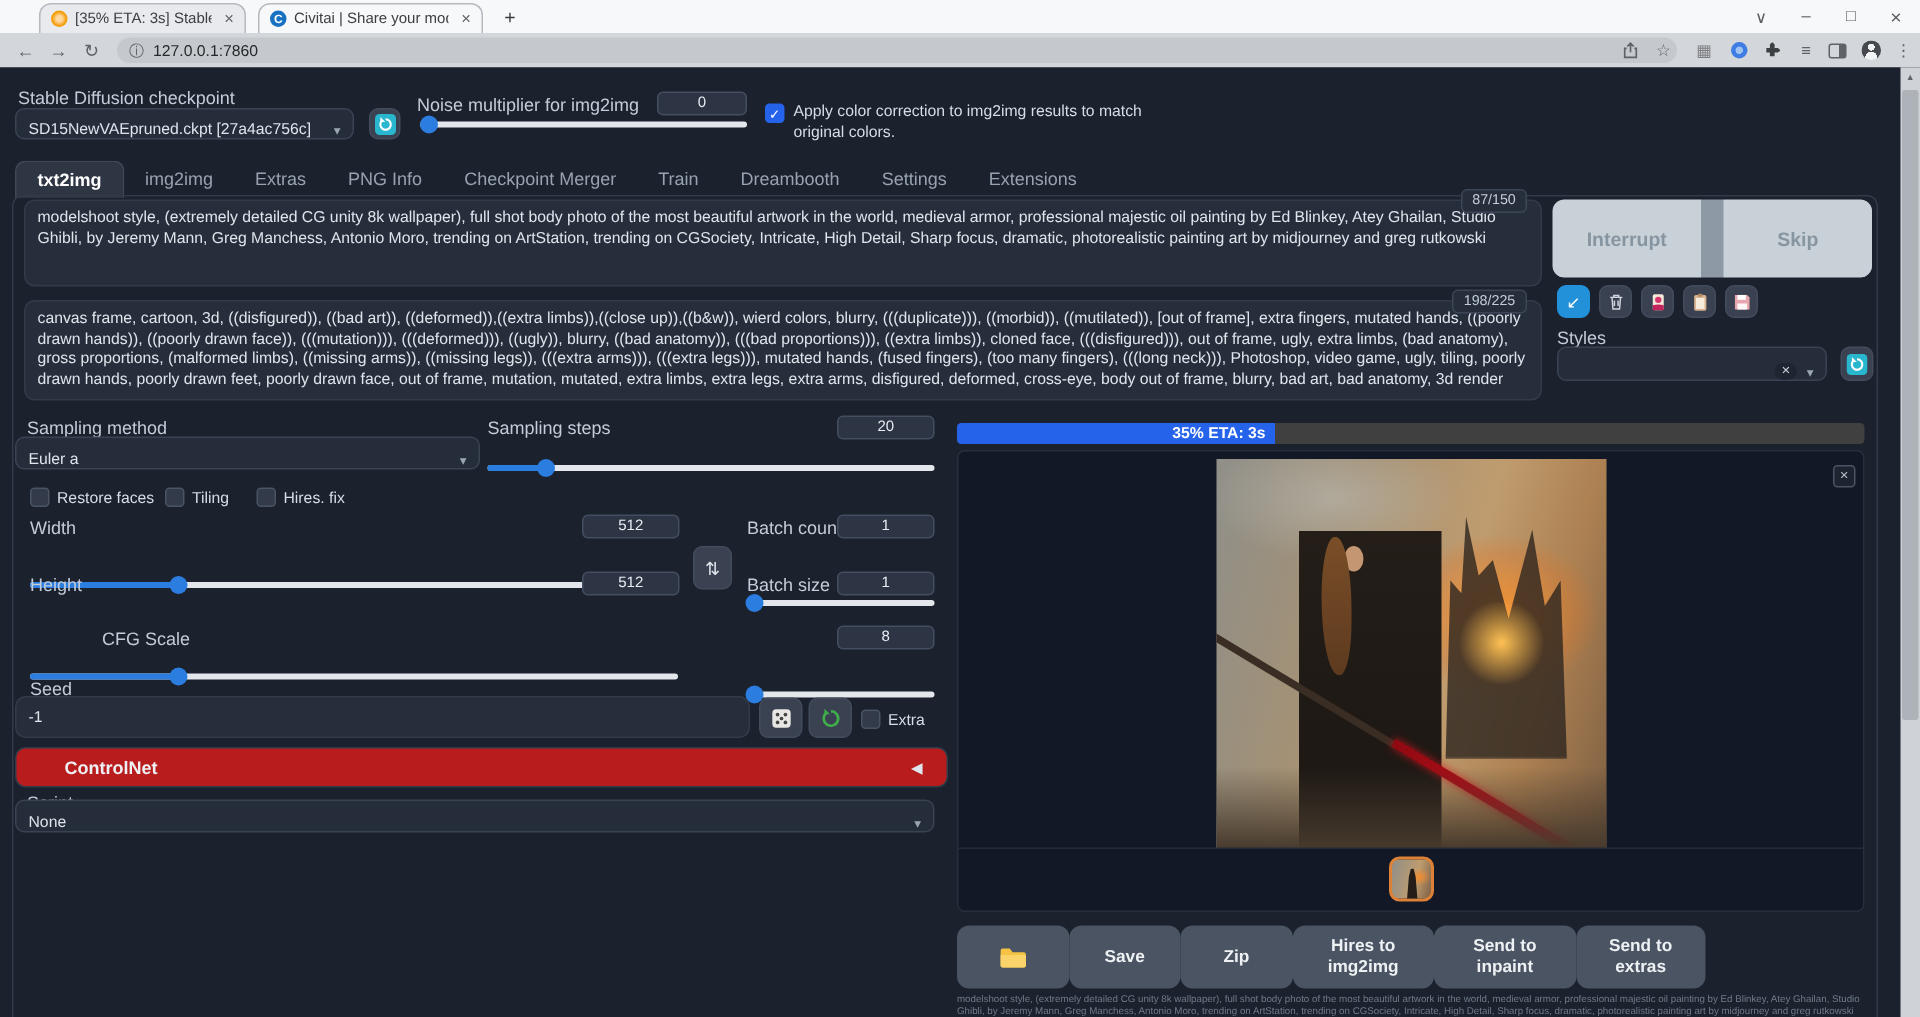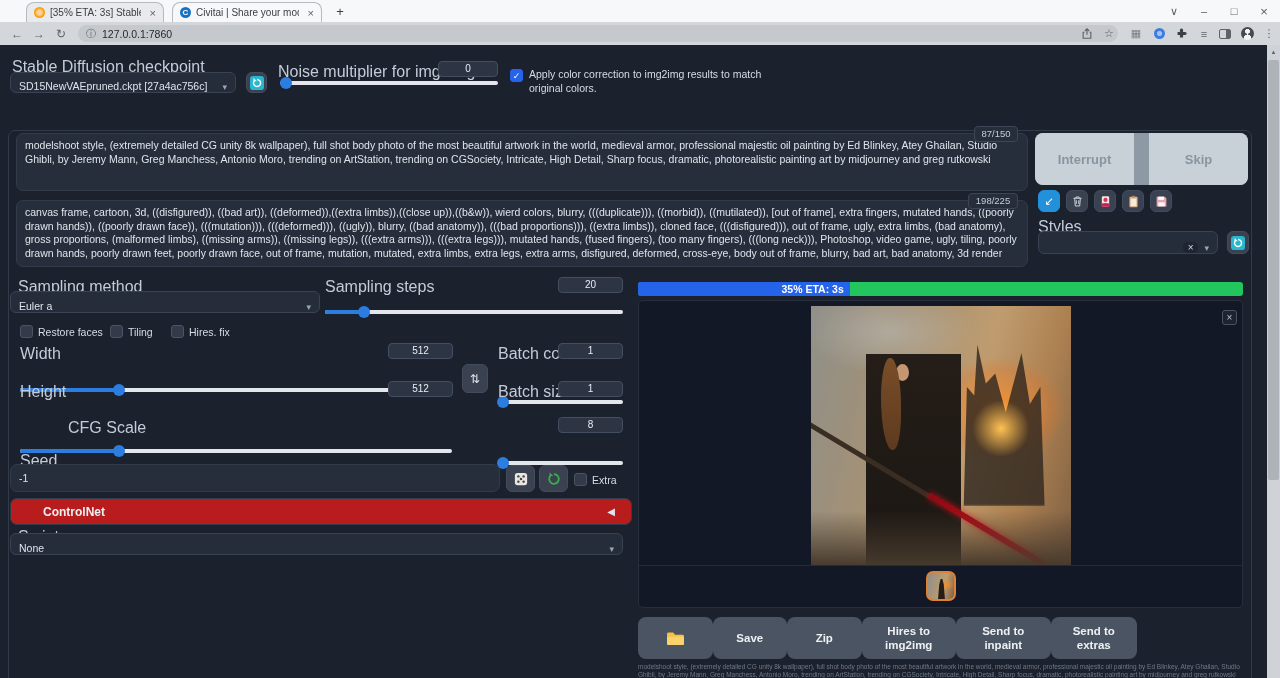--- a/index.html
+++ b/index.html
@@ -22,21 +22,21 @@
     border-radius:9px; display:flex; align-items:center; padding:0 8px; gap:6px; }
   #urlpill .info { color:#5f6368; font-size:10px; }
   #urlpill .url { color:#26282b; font-size:10.5px; }
   .tbicon { position:absolute; top:3px; width:18px; height:17px; display:flex; align-items:center;
     justify-content:center; color:#5f6368; font-size:11px; }
 
   
   #app { position:relative; width:1267px; height:633px; background:#1b212d; overflow:hidden;
     color:#e8edf3; }
   .abs { position:absolute; }
-  .lbl { font-size:16px; color:#c3ccd8; }
+  .lbl { font-size:12px; color:#c3ccd8; }
   .numbox { height:16px; background:#2d3544; border:1px solid #434e60; border-radius:4px;
     font-size:10px; color:#e8edf3; text-align:center; line-height:14px; }
   .select { background:#262d3a; border:1px solid #3a4354; border-radius:6px; display:flex;
     align-items:flex-end; padding:0 8px; font-size:10.5px; color:#dde4ec; }
   .select .arrow { margin-left:auto; color:#9aa5b3; font-size:9px; }
   .ta { background:#272e3b; border:1px solid #333b4a; border-radius:7px; padding:5px 8px;
     font-size:10.5px; line-height:13.5px; color:#dfe5ec; overflow:hidden; }
   .counter { background:#272e3b; border:1px solid #3d4656; border-radius:4px; font-size:9.5px;
     color:#c3ccd8; text-align:center; line-height:14px; z-index:3; }
   .slider { position:relative; height:12px; }
@@ -143,20 +143,31 @@
     <div class="abs lbl" style="left:278px; top:18px;">Noise multiplier for img2img</div>
     <div class="abs numbox" style="left:438px; top:16px; width:60px;">0</div>
     <div class="abs slider" style="left:280px; top:32px; width:218px;">
       <div class="tr"></div>
         <div class="fl" style="width:0%;"></div>
         <div class="kn" style="left:6px;"></div>
     </div>
     <div class="abs cb checked" style="left:510px; top:24px;">✓</div>
     <div class="abs cblbl" style="left:529px; top:22px; width:252px; line-height:14px;">Apply color correction to img2img results to match original colors.</div>
 
+    <div class="abs navtabs" style="left:10px; top:61px; height:25px;">
+      <div class="navtab active">txt2img</div>
+      <div class="navtab">img2img</div>
+      <div class="navtab">Extras</div>
+      <div class="navtab">PNG Info</div>
+      <div class="navtab">Checkpoint Merger</div>
+      <div class="navtab">Train</div>
+      <div class="navtab">Dreambooth</div>
+      <div class="navtab">Settings</div>
+      <div class="navtab">Extensions</div>
+    </div>
 
     <div class="abs" style="left:8px; top:85px; width:1244px; height:560px; border:1px solid #323b49; border-radius:7px;"></div>
 
     <div class="abs ta" style="left:16px; top:88px; width:1012px; height:58px;">modelshoot style, (extremely detailed CG unity 8k wallpaper), full shot body photo of the most beautiful artwork in the world, medieval armor, professional majestic oil painting by Ed Blinkey, Atey Ghailan, Studio Ghibli, by Jeremy Mann, Greg Manchess, Antonio Moro, trending on ArtStation, trending on CGSociety, Intricate, High Detail, Sharp focus, dramatic, photorealistic painting art by midjourney and greg rutkowski</div>
     <div class="abs counter" style="left:974px; top:81px; width:44px; height:16px;">87/150</div>
 
     <div class="abs ta" style="left:16px; top:155px; width:1012px; height:67px;">canvas frame, cartoon, 3d, ((disfigured)), ((bad art)), ((deformed)),((extra limbs)),((close up)),((b&amp;w)), wierd colors, blurry, (((duplicate))), ((morbid)), ((mutilated)), [out of frame], extra fingers, mutated hands, ((poorly drawn hands)), ((poorly drawn face)), (((mutation))), (((deformed))), ((ugly)), blurry, ((bad anatomy)), (((bad proportions))), ((extra limbs)), cloned face, (((disfigured))), out of frame, ugly, extra limbs, (bad anatomy), gross proportions, (malformed limbs), ((missing arms)), ((missing legs)), (((extra arms))), (((extra legs))), mutated hands, (fused fingers), (too many fingers), (((long neck))), Photoshop, video game, ugly, tiling, poorly drawn hands, poorly drawn feet, poorly drawn face, out of frame, mutation, mutated, extra limbs, extra legs, extra arms, disfigured, deformed, cross-eye, body out of frame, blurry, bad art, bad anatomy, 3d render</div>
     <div class="abs counter" style="left:968px; top:148px; width:50px; height:16px;">198/225</div>
 
     <div class="abs lbl" style="left:18px; top:233px;">Sampling method</div>
@@ -296,21 +307,21 @@
       <span class="arrow" style="margin-left:6px;">▾</span>
     </div>
     <div class="abs iconbtn" style="left:1227px; top:186px; width:22px; height:23px;">
       <svg width="14" height="14" viewBox="0 0 18 18">
           <rect width="18" height="18" rx="4" fill="#29b6cf"></rect>
           <path d="M9 4.5a4.5 4.5 0 1 1-3.4 1.6" fill="none" stroke="#fff" stroke-width="1.8"></path>
           <path d="M4.6 2.6v4.2h4.2z" fill="#fff"></path>
         </svg>
     </div>
 
-    <div class="abs" style="left:638px; top:237px; width:605px; height:14px; background:#22c55e; border-radius:3px; overflow:hidden;">
+    <div class="abs" style="left:638px; top:237px; width:605px; height:14px; background:#404040; border-radius:3px; overflow:hidden;">
       <div style="height: 100%; background: rgb(37, 99, 235); display: flex; align-items: center; justify-content: flex-end; padding-right: 6px; width: 35%;">
         <span style="font-size:10.5px; font-weight:bold; color:#fff; white-space:nowrap;">35% ETA: 3s</span>
       </div>
     </div>
 
     <div class="abs" style="left:638px; top:255px; width:605px; height:308px; background:#121826; border:1px solid #272f3d; border-radius:5px;">
       <div class="abs" style="right:5px; top:9px; width:15px; height:15px; border:1px solid #4a5462; border-radius:3px; background:#1d2430; color:#b8c2ce; font-size:10px; text-align:center; line-height:13px;">×</div>
 
       <div id="genimg" class="abs" style="left:172px; top:5px; width:260px; height:260px; overflow:hidden;">
         <div class="abs" id="castle" style="right:18px; top:30px; width:105px; height:170px; background:#2e2620; opacity:.8; filter:blur(1px);"></div>

